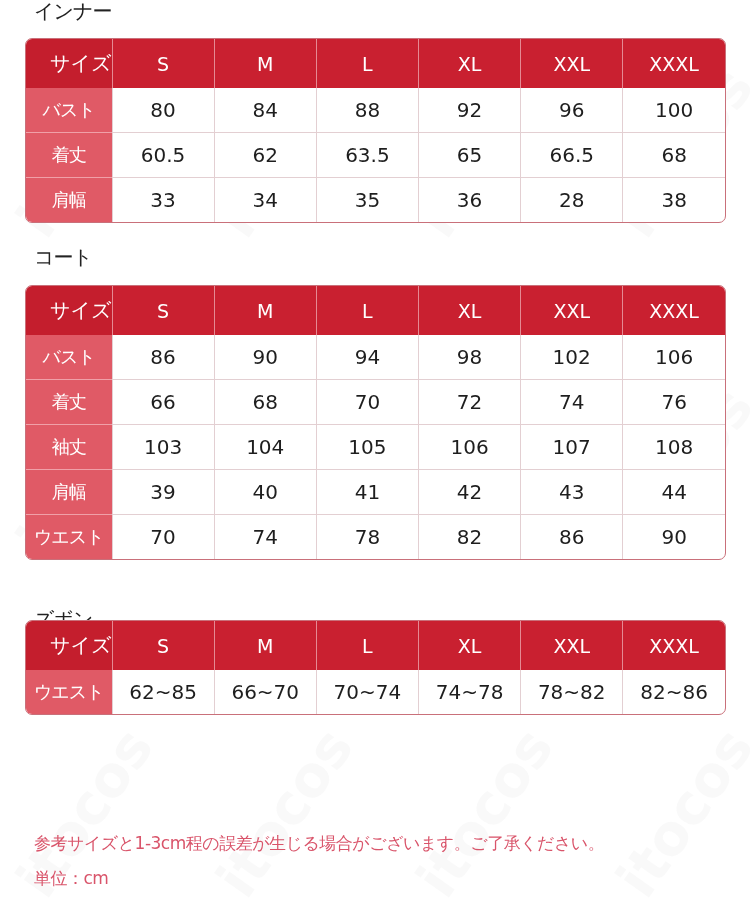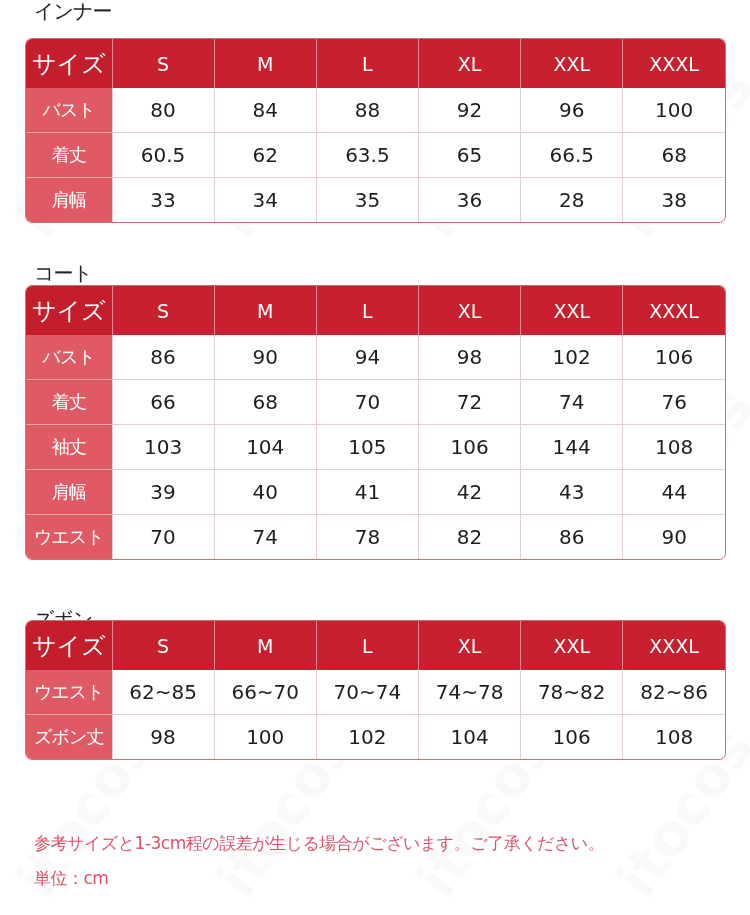--- a/index.html
+++ b/index.html
@@ -18,21 +18,21 @@
   }
   .size-table table { border-collapse: collapse; width: 100%; table-layout: fixed; }
   .size-table col.c0 { width: 86px; }
   .size-table th, .size-table td {
     text-align: center; padding: 0; font-weight: normal;
   }
   .size-table thead th {
     background: #c92030; color: #ffffff; height: 49px; font-size: 19px;
     border-left: 1px solid #e58a93;
   }
-  .size-table thead th:first-child { border-left: none; background: #c41e2d; font-size: 24px; }
+  .size-table thead th:first-child { border-left: none; background: #c41e2d; font-size: 20px; text-align: right; }
   .size-table tbody th {
     background: #e05a66; color: #ffffff; height: 44px; font-size: 18px;
     border-top: 1px solid #f0a0a8; letter-spacing: -1px; white-space: nowrap;
   }
   .size-table tbody td {
     height: 44px; font-size: 20px; color: #1e1e1e;
     border-top: 1px solid #e3cfd2; border-left: 1px solid #e3cfd2;
   }
   .size-table tbody tr:first-child th, .size-table tbody tr:first-child td { border-top: none; }
   .note {
@@ -107,21 +107,21 @@
         <td>34</td>
         <td>35</td>
         <td>36</td>
         <td>28</td>
         <td>38</td>
       </tr>
     </tbody>
   </table>
 </div>
 
-<div class="section-title" style="top:260px;">コート</div>
+<div class="section-title" style="top:244px;">コート</div>
 <div class="size-table" style="top:285px;">
   <table>
     <colgroup>
         <col class="c0">
         <col>
         <col>
         <col>
         <col>
         <col>
         <col>
@@ -155,21 +155,21 @@
         <td>72</td>
         <td>74</td>
         <td>76</td>
       </tr>
       <tr>
         <th>袖丈</th>
         <td>103</td>
         <td>104</td>
         <td>105</td>
         <td>106</td>
-        <td>144</td>
+        <td>107</td>
         <td>108</td>
       </tr>
       <tr>
         <th>肩幅</th>
         <td>39</td>
         <td>40</td>
         <td>41</td>
         <td>42</td>
         <td>43</td>
         <td>44</td>
@@ -213,27 +213,18 @@
     <tbody>
       <tr>
         <th>ウエスト</th>
         <td>62~85</td>
         <td>66~70</td>
         <td>70~74</td>
         <td>74~78</td>
         <td>78~82</td>
         <td>82~86</td>
       </tr>
-      <tr>
-        <th>ズボン丈</th>
-        <td>98</td>
-        <td>100</td>
-        <td>102</td>
-        <td>104</td>
-        <td>106</td>
-        <td>108</td>
-      </tr>
     </tbody>
   </table>
 </div>
 
 <div class="note" style="top:832px;">参考サイズと1-3cm程の誤差が生じる場合がございます。ご了承ください。</div>
 <div class="note" style="top:867px;">単位：cm</div>
 
 </body></html>

